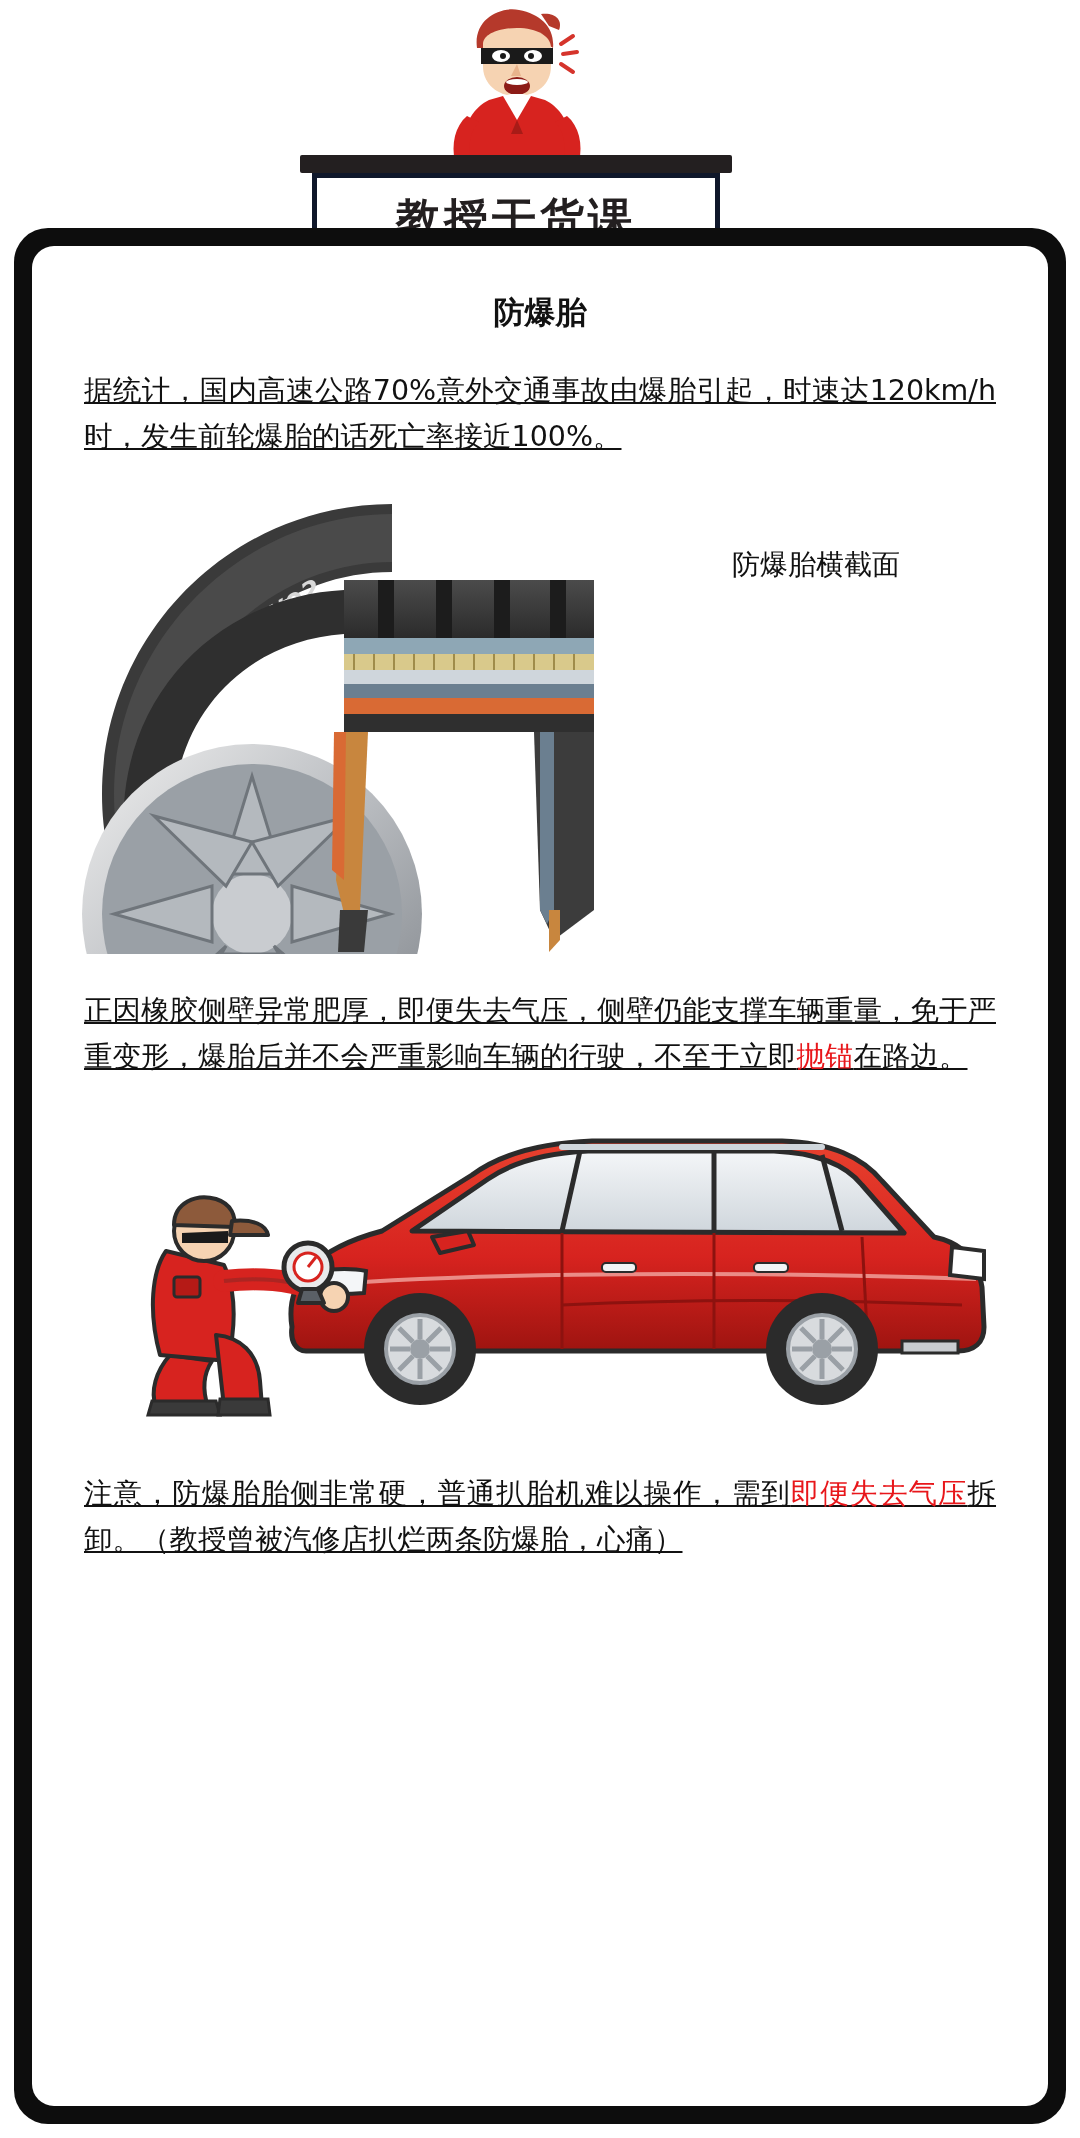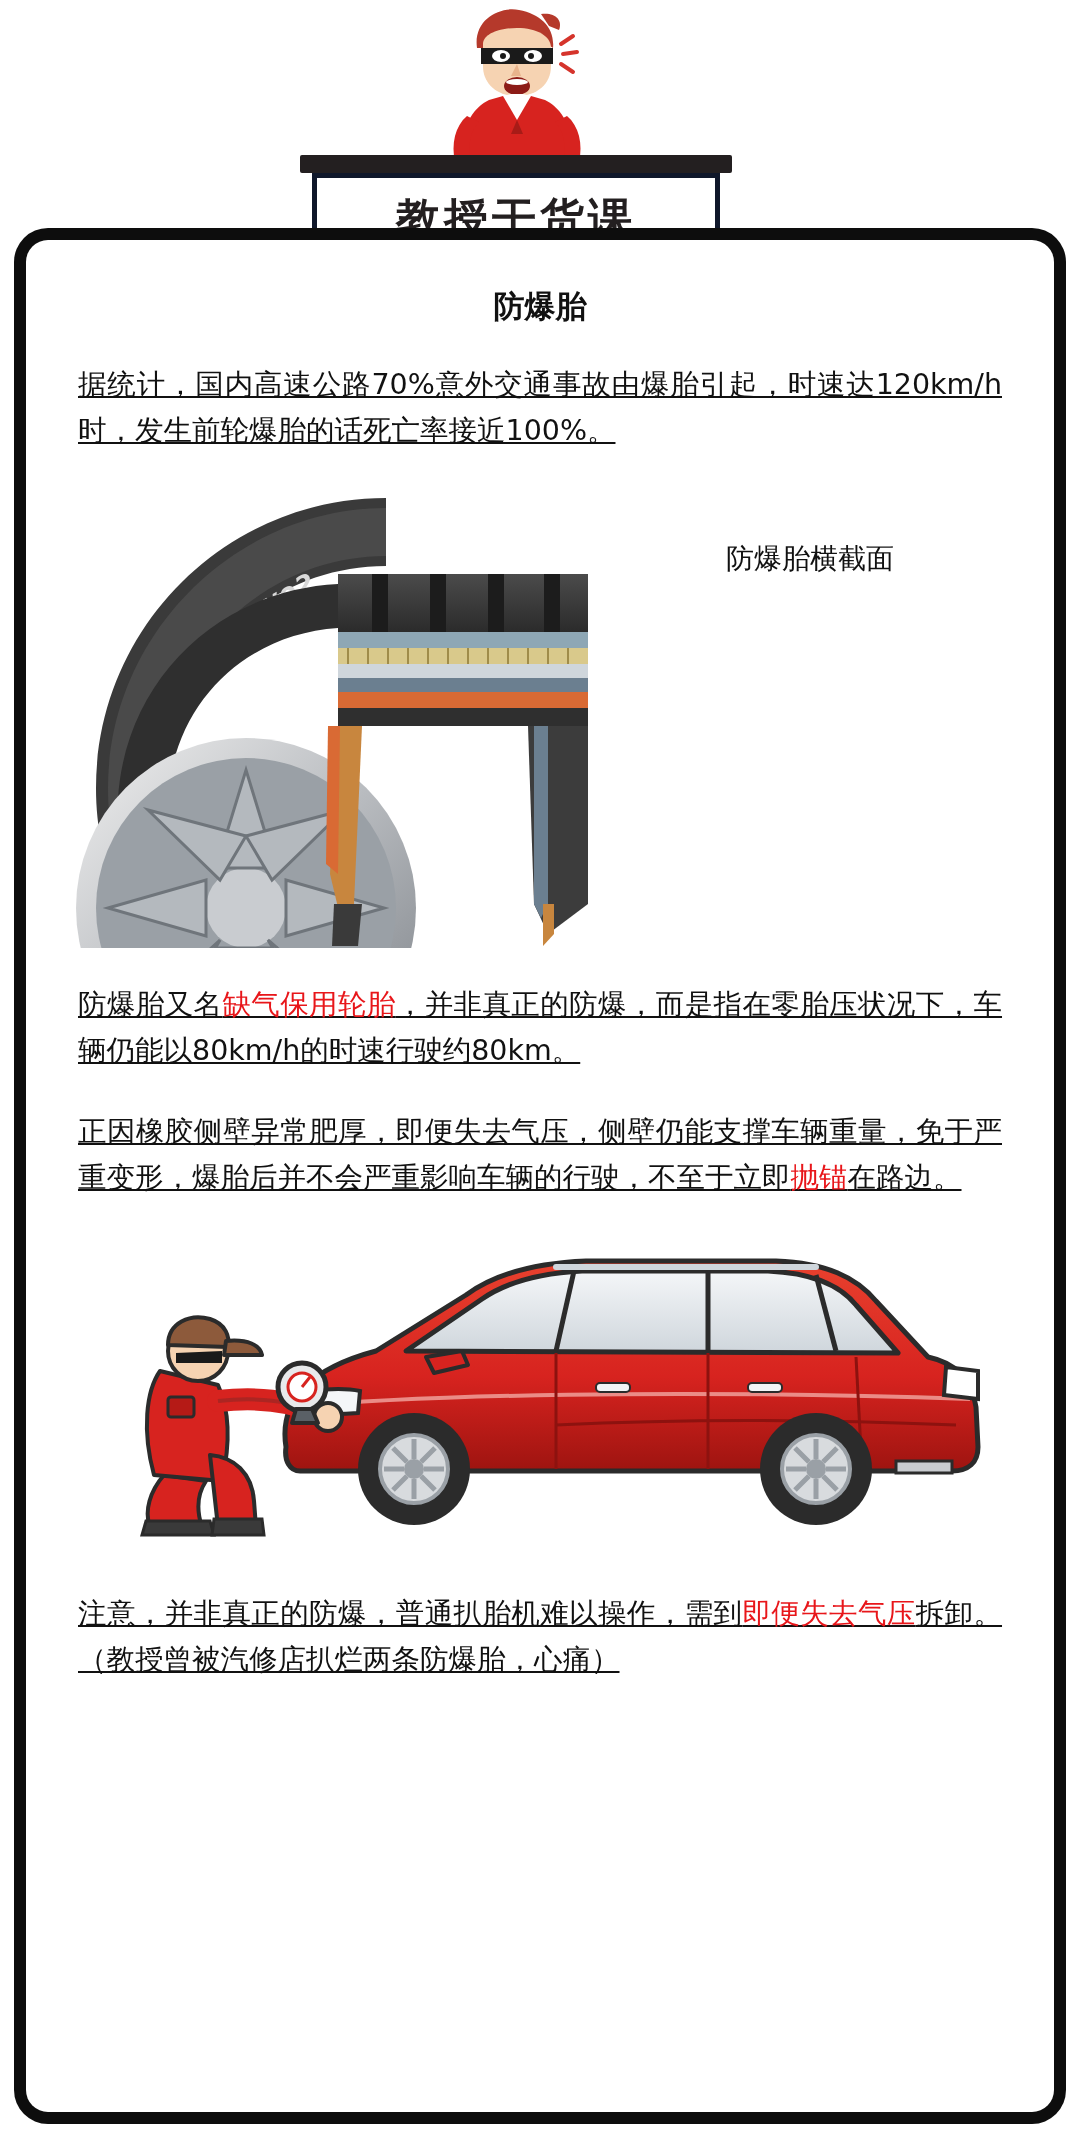--- a/index.html
+++ b/index.html
@@ -84,21 +84,21 @@
   
   .card {
     position: absolute;
     left: 14px;
     top: 228px;
     width: 1052px;
     height: 1896px;
     background: #0d0d0d;
     border-radius: 34px;
     box-sizing: border-box;
-    padding: 12px;
+    padding: 18px;
   }
   .card-inner {
     width: 100%;
     height: 100%;
     background: #ffffff;
     border-radius: 22px;
     box-sizing: border-box;
     position: relative;
     overflow: hidden;
   }
@@ -287,21 +287,20 @@
             <path d="M0 152 L24 152 L16 330 L2 342 L-8 300 Z" fill="#c8863e"></path>
             <path d="M-10 152 L2 152 L0 300 L-12 290 Z" fill="#d96a34"></path>
 
             <path d="M-4 330 L24 330 L20 372 L-6 372 Z" fill="#3a3a3a"></path>
           </g>
         </svg>
       </div>
       <div class="tire-caption">防爆胎横截面</div>
     </div>
 
-    <p class="para"><span>防爆胎又名</span><span class="hl">缺气保用轮胎</span><span>，并非真正的防爆，而是指在零胎压状况下，车辆仍能以80km/h的时速行驶约80km。</span></p>
 
     <p class="para"><span>正因橡胶侧壁异常肥厚，即便失去气压，侧壁仍能支撑车辆重量，免于严重变形，爆胎后并不会严重影响车辆的行驶，不至于立即</span><span class="hl">抛锚</span><span>在路边。</span></p>
 
     <div class="car-block">
       <div class="car-svg">
         <svg viewBox="0 0 900 330" width="900" height="330">
           <defs>
             <linearGradient id="carbody" x1="0" y1="0" x2="0" y2="1">
               <stop offset="0%" stop-color="#e8412e"></stop>
               <stop offset="55%" stop-color="#d7231f"></stop>
@@ -389,17 +388,17 @@
             <circle cx="196" cy="82" r="14" fill="#ffffff" stroke="#d7231f" stroke-width="3"></circle>
             <path d="M196 82 L204 72" stroke="#d7231f" stroke-width="3"></path>
             <path d="M190 104 L206 104 L212 118 L186 118 Z" fill="#5a6066" stroke="#2b2b2b" stroke-width="4" stroke-linejoin="round"></path>
 
             <rect x="62" y="92" width="26" height="20" rx="3" fill="#b51a16" stroke="#2b2b2b" stroke-width="3"></rect>
           </g>
         </svg>
       </div>
     </div>
 
-    <p class="para"><span>注意，并非真正的防爆，普通扒胎机难以操作，需到</span><span class="hl">即便失去气压</span><span>拆卸。（教授曾被汽修店扒烂两条防爆胎，心痛）</span></p>
+    <p class="para"><span>注意，防爆胎胎侧非常硬，普通扒胎机难以操作，需到</span><span class="hl">即便失去气压</span><span>拆卸。（教授曾被汽修店扒烂两条防爆胎，心痛）</span></p>
 
     <div class="bottom-pad"></div>
   </div>
 </div>
 
 </body></html>

